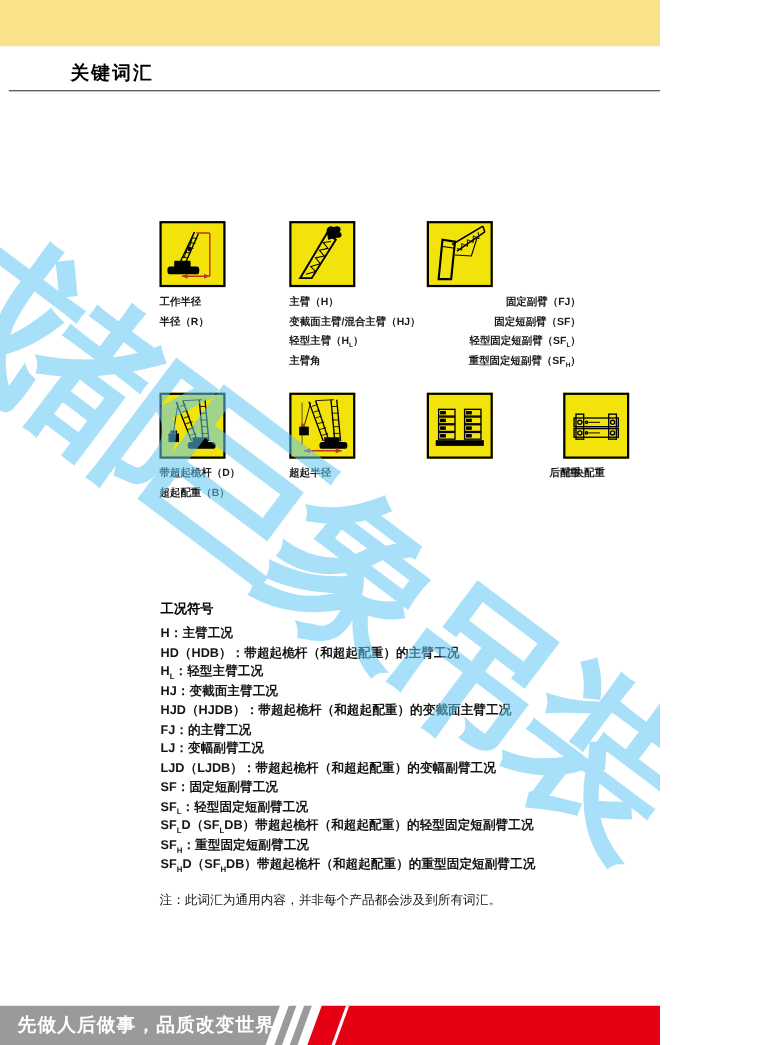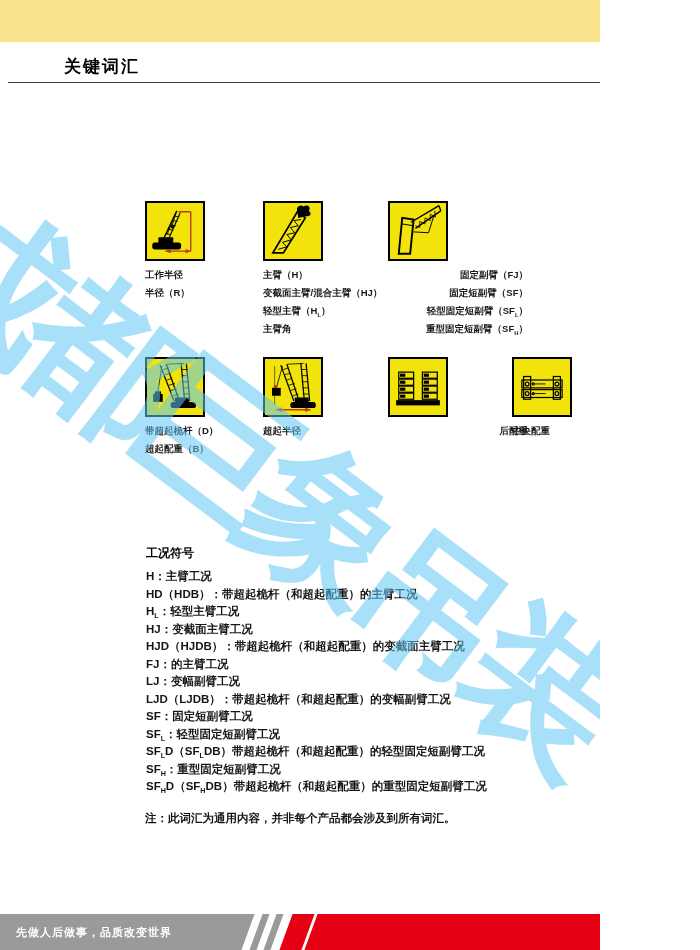--- a/index.html
+++ b/index.html
@@ -23,41 +23,41 @@
   .cap-line{font-size:9.5px;font-weight:700;line-height:18px;white-space:nowrap;color:#1a1a1a;}
   sub{font-size:0.62em;line-height:0;}
 
   .r1{top:201px;} .r2{top:357px;}
   .c1{left:145px;} .c2{left:263px;} .c3{left:388px;text-align:right;} .c4{left:512px;}
 
   
   .symbols{position:absolute;left:146px;top:545px;}
   .symbols-heading{font-size:12px;font-weight:800;margin-bottom:6px;color:#000;}
   .sym-line{font-size:11.5px;font-weight:700;line-height:17.5px;white-space:nowrap;color:#151515;}
-  .note{position:absolute;left:145px;top:811px;font-size:11.5px;font-weight:700;color:#151515;white-space:nowrap;}
+  .note{position:absolute;left:145px;top:811px;font-size:11.5px;font-weight:400;color:#151515;white-space:nowrap;}
 
   
   .watermark{
     position:absolute;left:-6px;top:148px;z-index:6;pointer-events:none;
     font-size:154px;font-weight:700;letter-spacing:-16px;white-space:nowrap;
     color:var(--wm-blue,rgba(97,199,243,.55));opacity:.55;
     transform:rotate(37deg);transform-origin:0 0;
   }
 
   
   .footer{position:absolute;left:0;bottom:0;width:700px;height:36px;background:#fff;overflow:hidden;z-index:10;}
   .fslab{position:absolute;top:0;bottom:0;transform:skewX(-20deg);}
   .f-gray{left:-30px;width:278px;background:var(--footer-gray,#9A9A9A);}
   .f-s1{left:256px;width:7px;background:var(--footer-gray,#9A9A9A);}
   .f-s2{left:270px;width:7px;background:var(--footer-gray,#9A9A9A);}
   .f-red{left:286px;width:430px;background:var(--footer-red,#E60013);}
   .f-gap{left:308px;width:3px;background:#ffffff;}
   .slogan{
     position:absolute;left:16px;top:0;height:36px;line-height:36px;
-    color:#ffffff;font-size:11px;font-weight:600;letter-spacing:1px;z-index:11;
+    color:#ffffff;font-size:17px;font-weight:600;letter-spacing:1px;z-index:11;
   }
 </style>
 </head>
 <body>
 
 <div class="page">
 
   <div class="top-band"></div>
   <div class="page-title">关键词汇</div>
   <div class="title-rule"></div>

